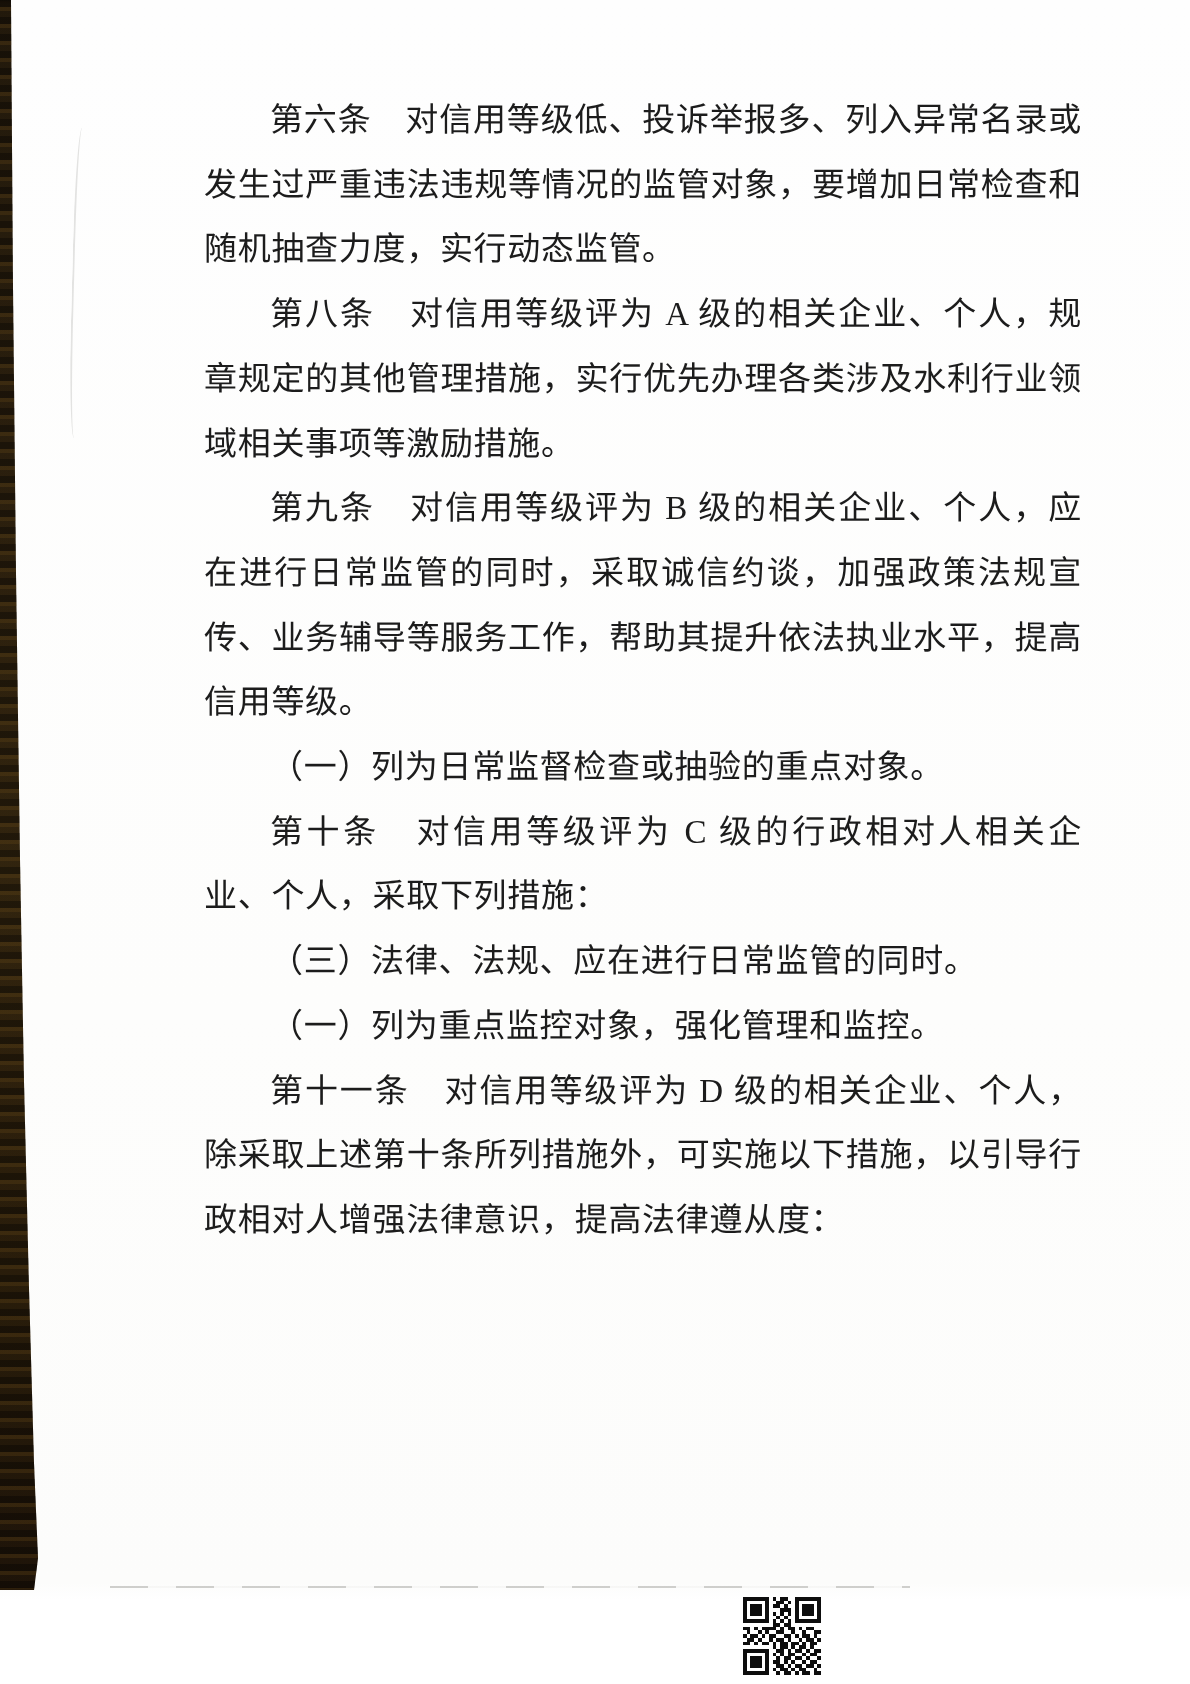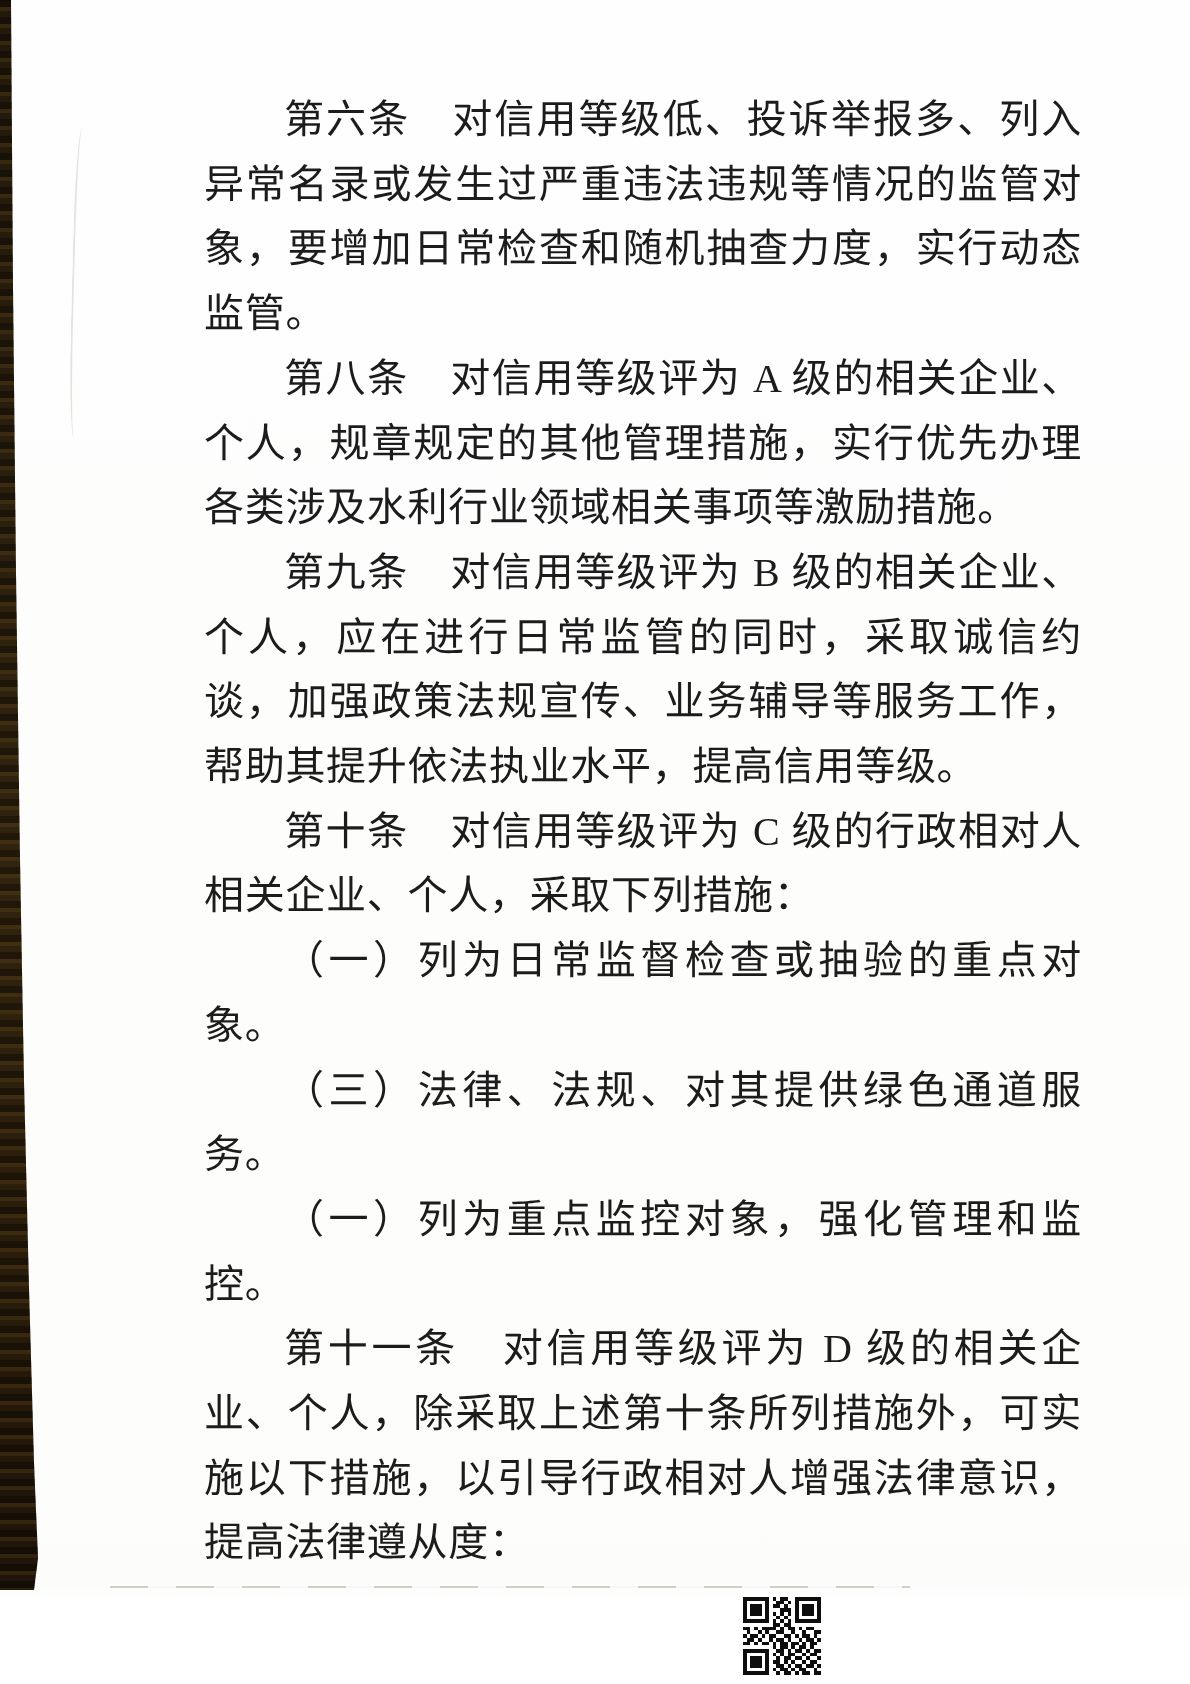--- a/index.html
+++ b/index.html
@@ -52,21 +52,21 @@
     border-left: 2px solid rgba(130,130,128,0.22);
     border-radius: 50% / 40%;
     transform: rotate(1.5deg);
   }
   
   .text-block {
     position: absolute;
     left: 204px;
     top: 88px;
     width: 878px;
-    font-size: 40px;
+    font-size: 33px;
     letter-spacing: 0.7px;
     line-height: 64.7px;
     color: #1c1c1c;
     text-align: justify;
   }
   .para {
     margin: 0;
     text-indent: 2em;
   }
   
@@ -96,23 +96,23 @@
 
 <div class="page">
 
   <div class="left-band"></div>
   <div class="smudge"></div>
 
   <div class="text-block">
     <p class="para">第六条　对信用等级低、投诉举报多、列入异常名录或发生过严重违法违规等情况的监管对象，要增加日常检查和随机抽查力度，实行动态监管。</p>
     <p class="para">第八条　对信用等级评为 A 级的相关企业、个人，规章规定的其他管理措施，实行优先办理各类涉及水利行业领域相关事项等激励措施。</p>
     <p class="para">第九条　对信用等级评为 B 级的相关企业、个人，应在进行日常监管的同时，采取诚信约谈，加强政策法规宣传、业务辅导等服务工作，帮助其提升依法执业水平，提高信用等级。</p>
+    <p class="para">（一）列为日常监督检查或抽验的重点对象。</p>
     <p class="para">第十条　对信用等级评为 C 级的行政相对人相关企业、个人，采取下列措施：</p>
-    <p class="para">（一）列为日常监督检查或抽验的重点对象。</p>
-    <p class="para">（三）法律、法规、对其提供绿色通道服务。</p>
+    <p class="para">（三）法律、法规、应在进行日常监管的同时。</p>
     <p class="para">（一）列为重点监控对象，强化管理和监控。</p>
     <p class="para">第十一条　对信用等级评为 D 级的相关企业、个人，除采取上述第十条所列措施外，可实施以下措施，以引导行政相对人增强法律意识，提高法律遵从度：</p>
   </div>
 
   <div class="page-edge-shadow"></div>
 
   <svg id="qr" class="qr" xmlns="http://www.w3.org/2000/svg" viewBox="0 0 21 21">
       <rect x="0" y="0" width="1" height="1" fill="#0d0d0d"></rect>
       <rect x="1" y="0" width="1" height="1" fill="#0d0d0d"></rect>
       <rect x="2" y="0" width="1" height="1" fill="#0d0d0d"></rect>

